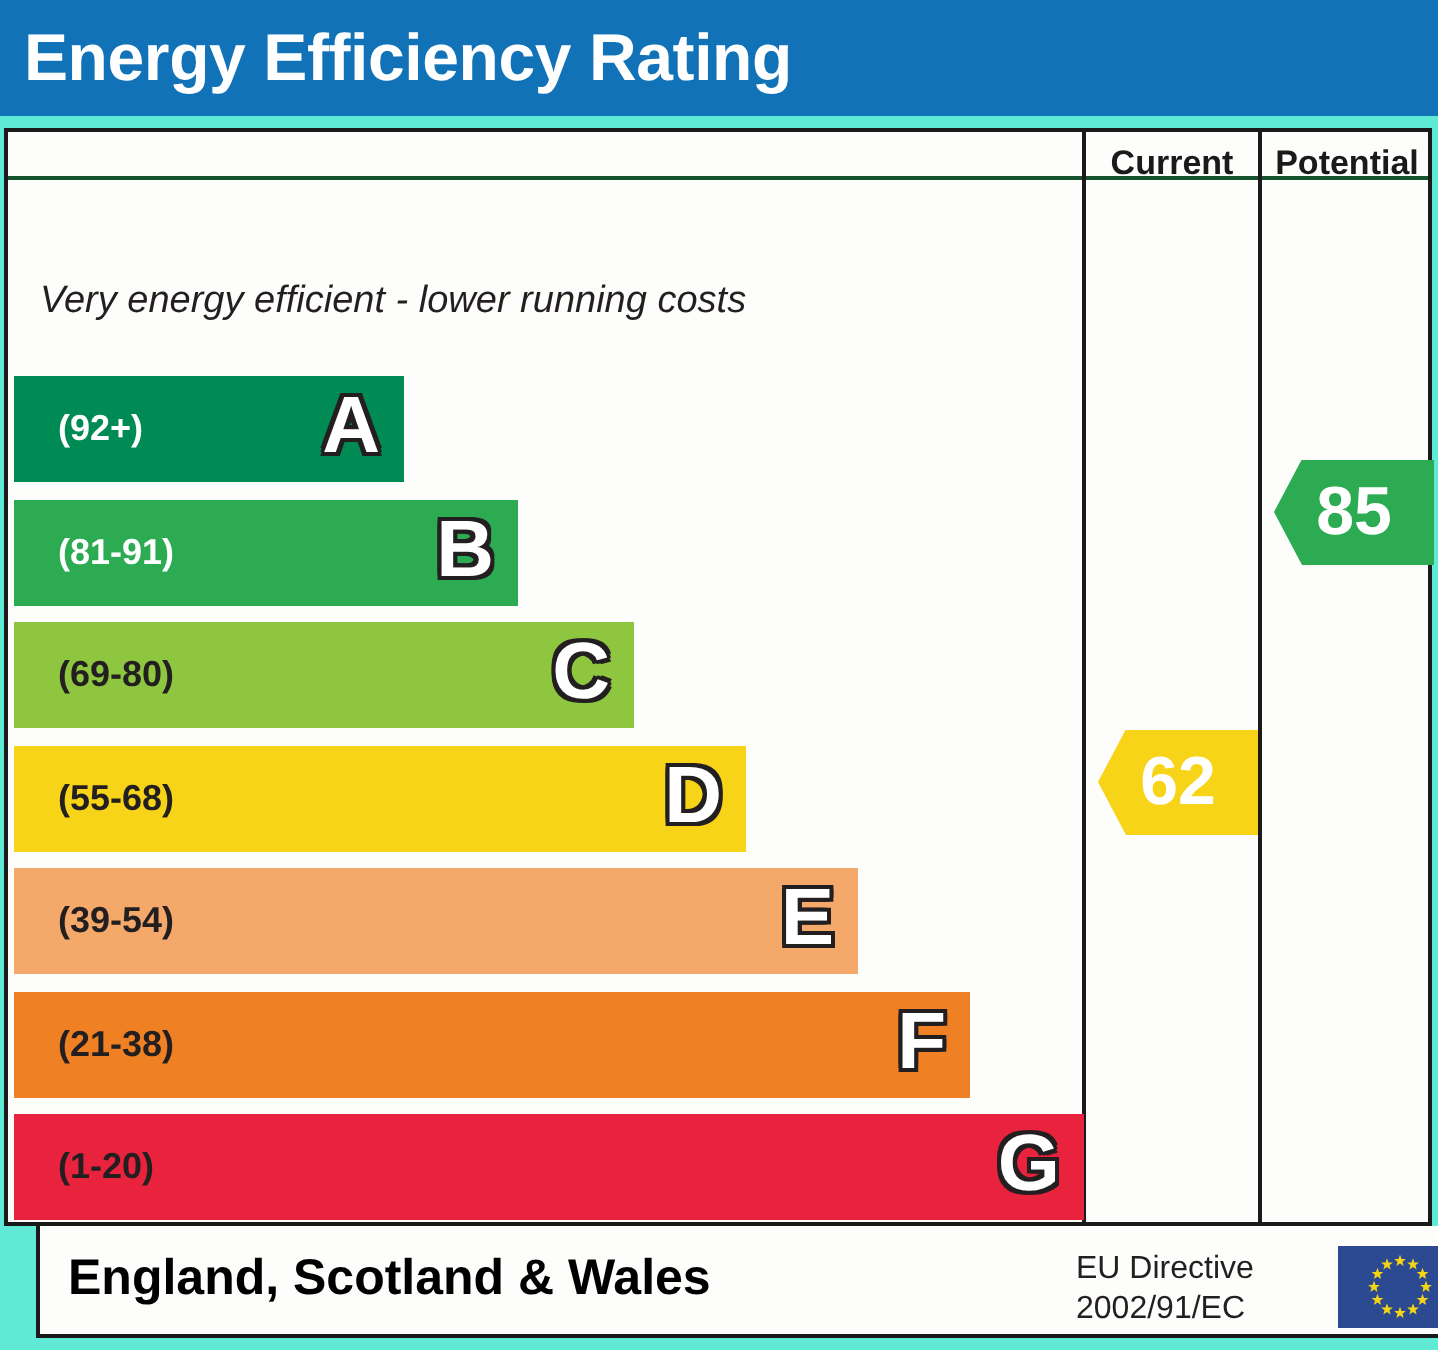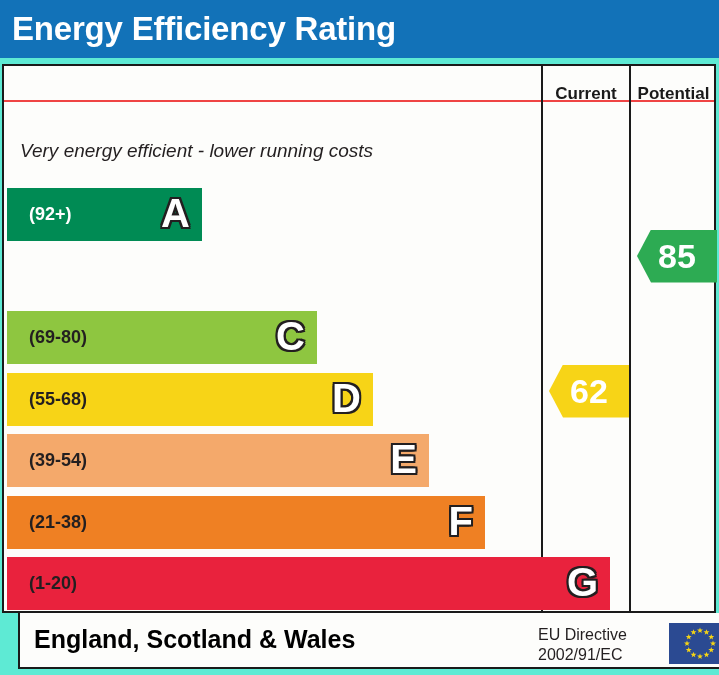--- a/index.html
+++ b/index.html
@@ -60,24 +60,24 @@
     width: 2px;
     background: #1a1a1a;
   }
   .vsep.c1 { left: 537px; }
   .vsep.c2 { left: 625px; }
 
   
   .thead {
     position: absolute;
     left: 0;
-    top: 12px;
+    top: 0;
     width: 100%;
     height: 24px;
-    border-bottom: 2px solid #ef4444;
+    border-bottom: 2px solid #14532d;
     box-sizing: border-box;
   }
   .th {
     position: absolute;
     top: 0;
     height: 32px;
     line-height: 32px;
     text-align: center;
     font-size: 17px;
     font-weight: bold;
@@ -224,37 +224,41 @@
     <div class="vsep c1"></div>
     <div class="vsep c2"></div>
 
     <div class="chart-area">
       <div class="caption top">Very energy efficient - lower running costs</div>
       <div class="bars" id="bars">
           <div class="band" style="top: 68px; width: 195px; background: rgb(0, 139, 84);">
             <div class="band-range">(92+)</div>
             <div class="band-letter">A</div>
           </div>
+          <div class="band" style="top: 129.5px; width: 252px; background: rgb(45, 171, 83);">
+            <div class="band-range">(81-91)</div>
+            <div class="band-letter">B</div>
+          </div>
           <div class="band" style="top: 191px; width: 310px; background: rgb(142, 198, 64);">
             <div class="band-range dark">(69-80)</div>
             <div class="band-letter">C</div>
           </div>
           <div class="band" style="top: 252.5px; width: 366px; background: rgb(247, 212, 23);">
             <div class="band-range dark">(55-68)</div>
             <div class="band-letter">D</div>
           </div>
           <div class="band" style="top: 314px; width: 422px; background: rgb(244, 169, 107);">
             <div class="band-range dark">(39-54)</div>
             <div class="band-letter">E</div>
           </div>
           <div class="band" style="top: 375.5px; width: 478px; background: rgb(239, 128, 35);">
             <div class="band-range dark">(21-38)</div>
             <div class="band-letter">F</div>
           </div>
-          <div class="band" style="top: 437px; width: 603px; background: rgb(233, 34, 61);">
+          <div class="band" style="top: 437px; width: 535px; background: rgb(233, 34, 61);">
             <div class="band-range dark">(1-20)</div>
             <div class="band-letter">G</div>
           </div>
         </div>
       <div class="caption bottom">Not energy efficient - higher running costs</div>
     </div>
 
     <div id="markers">
         <div class="marker current" style="top: 286.5px; background: rgb(247, 212, 23); margin-top: 12px;">62</div>
         <div class="marker potential" style="top: 163.5px; background: rgb(45, 171, 83);">85</div>

